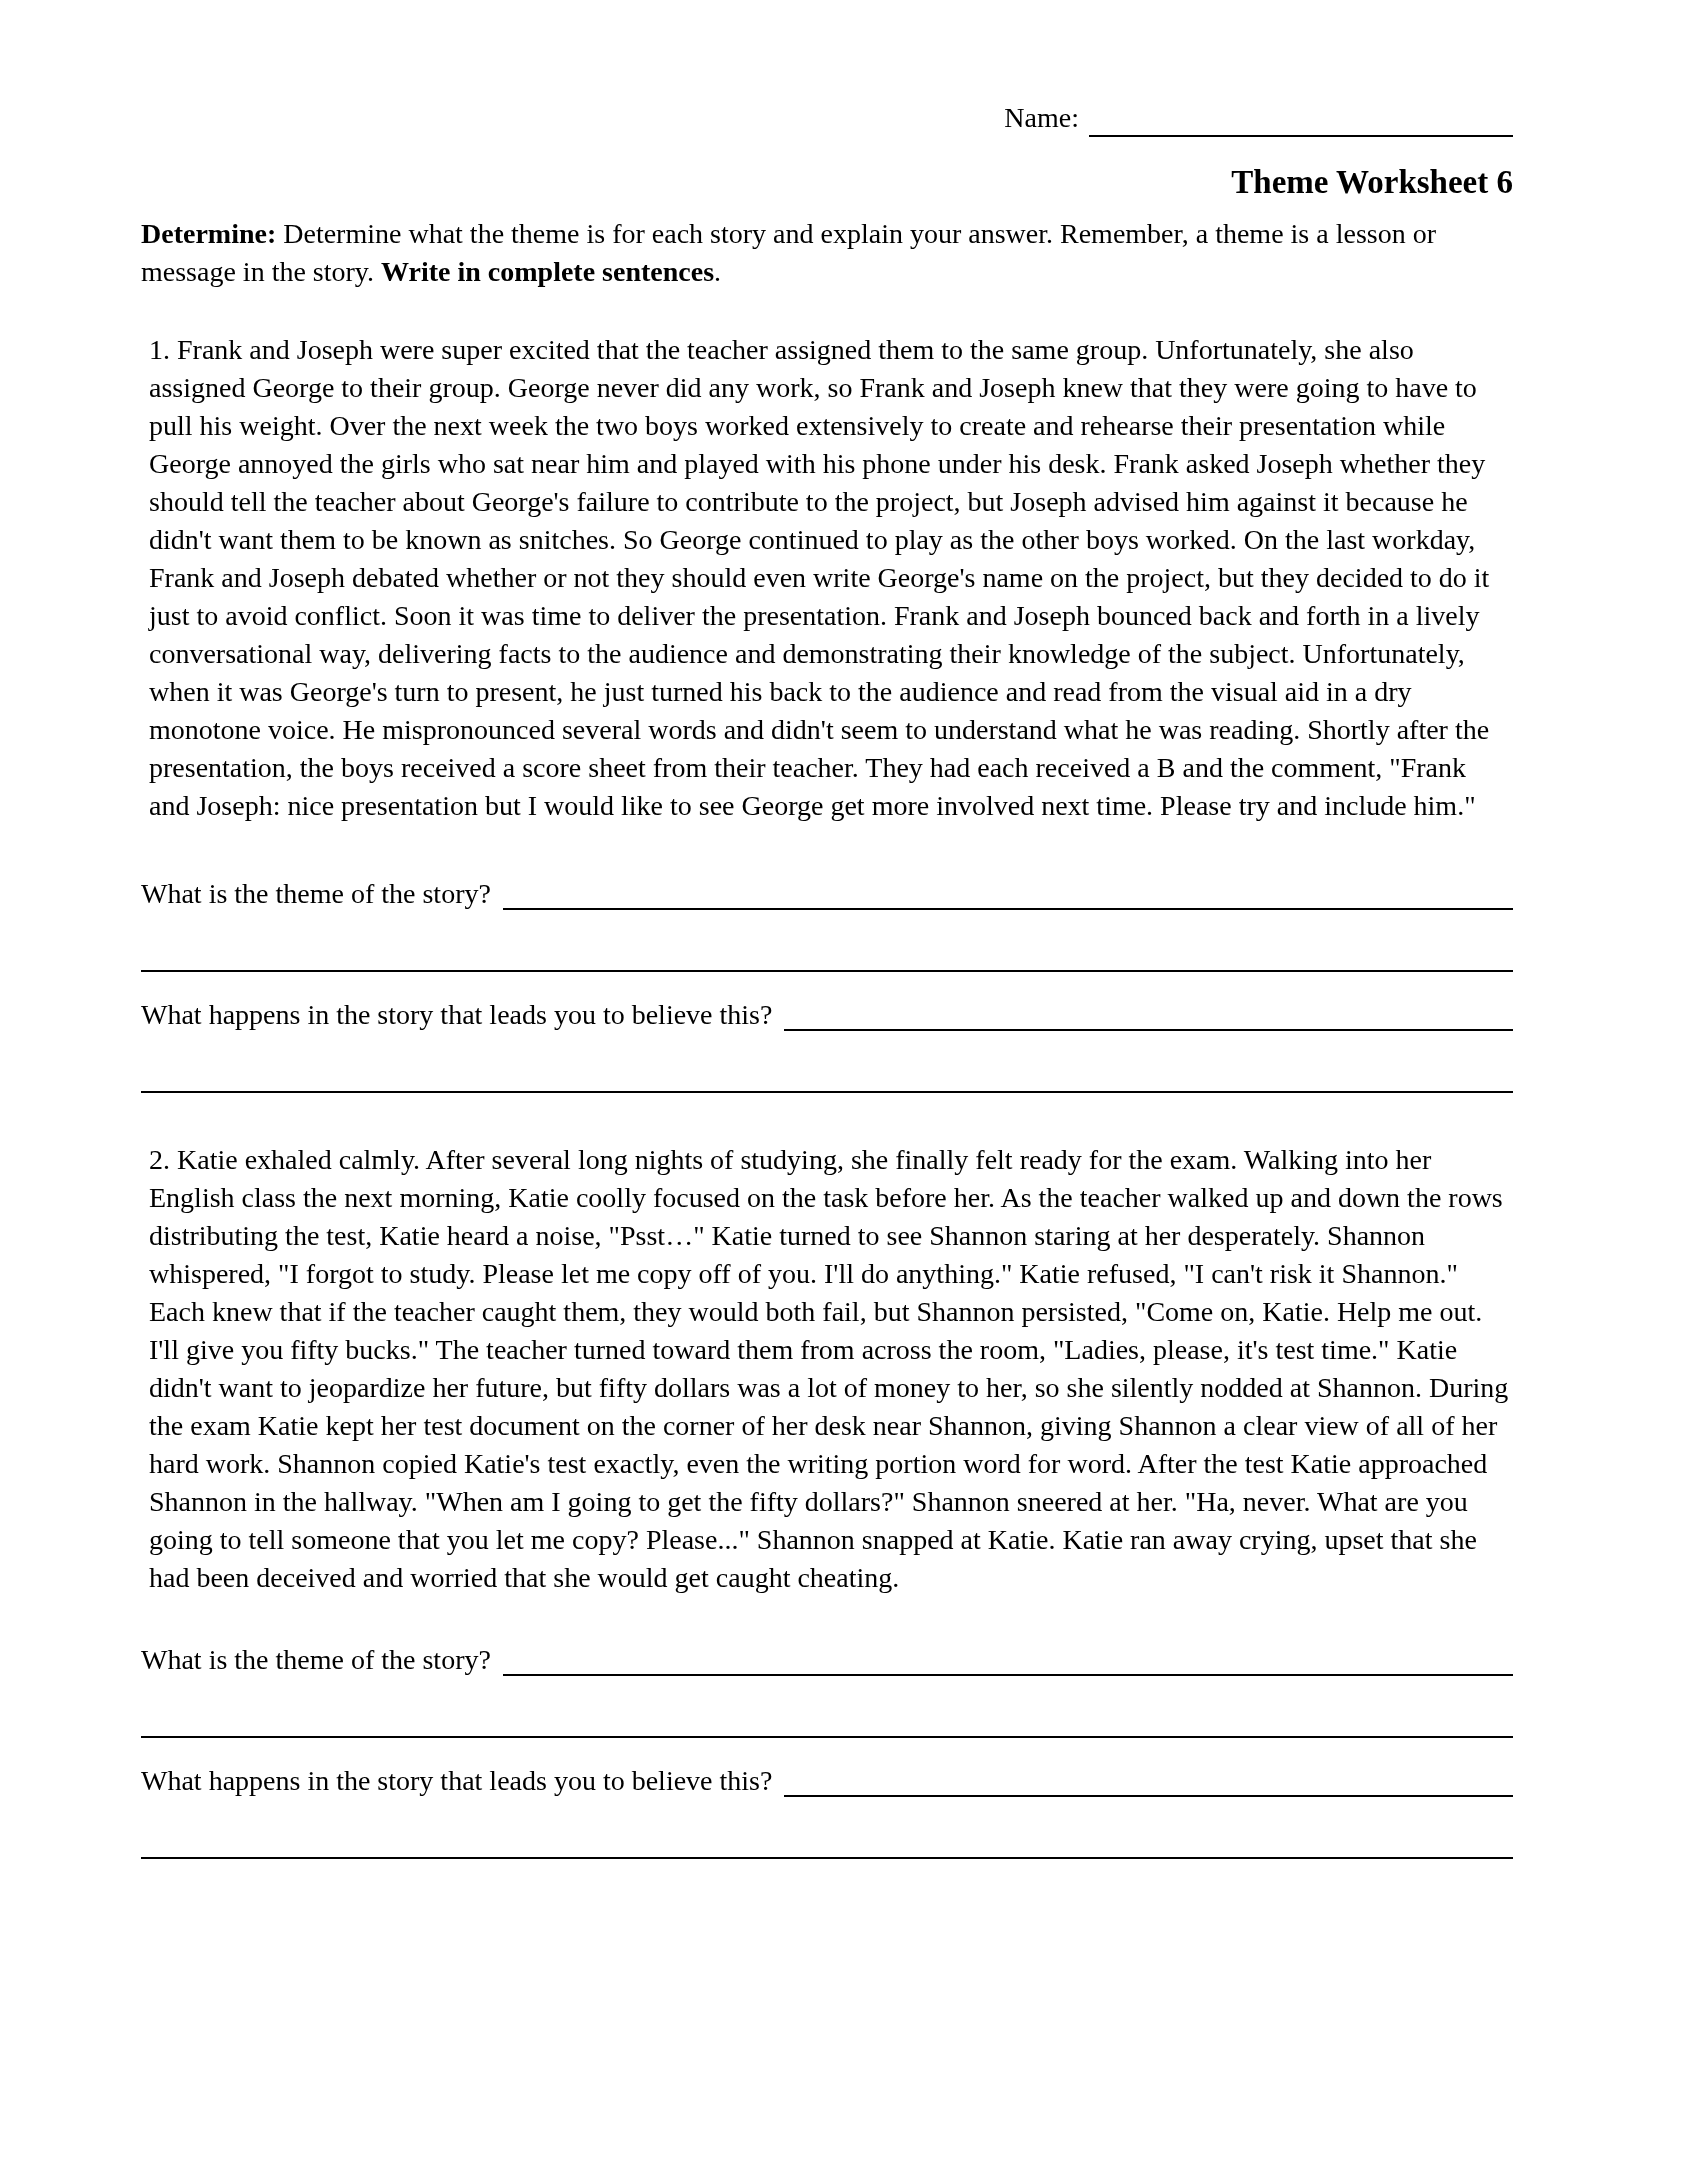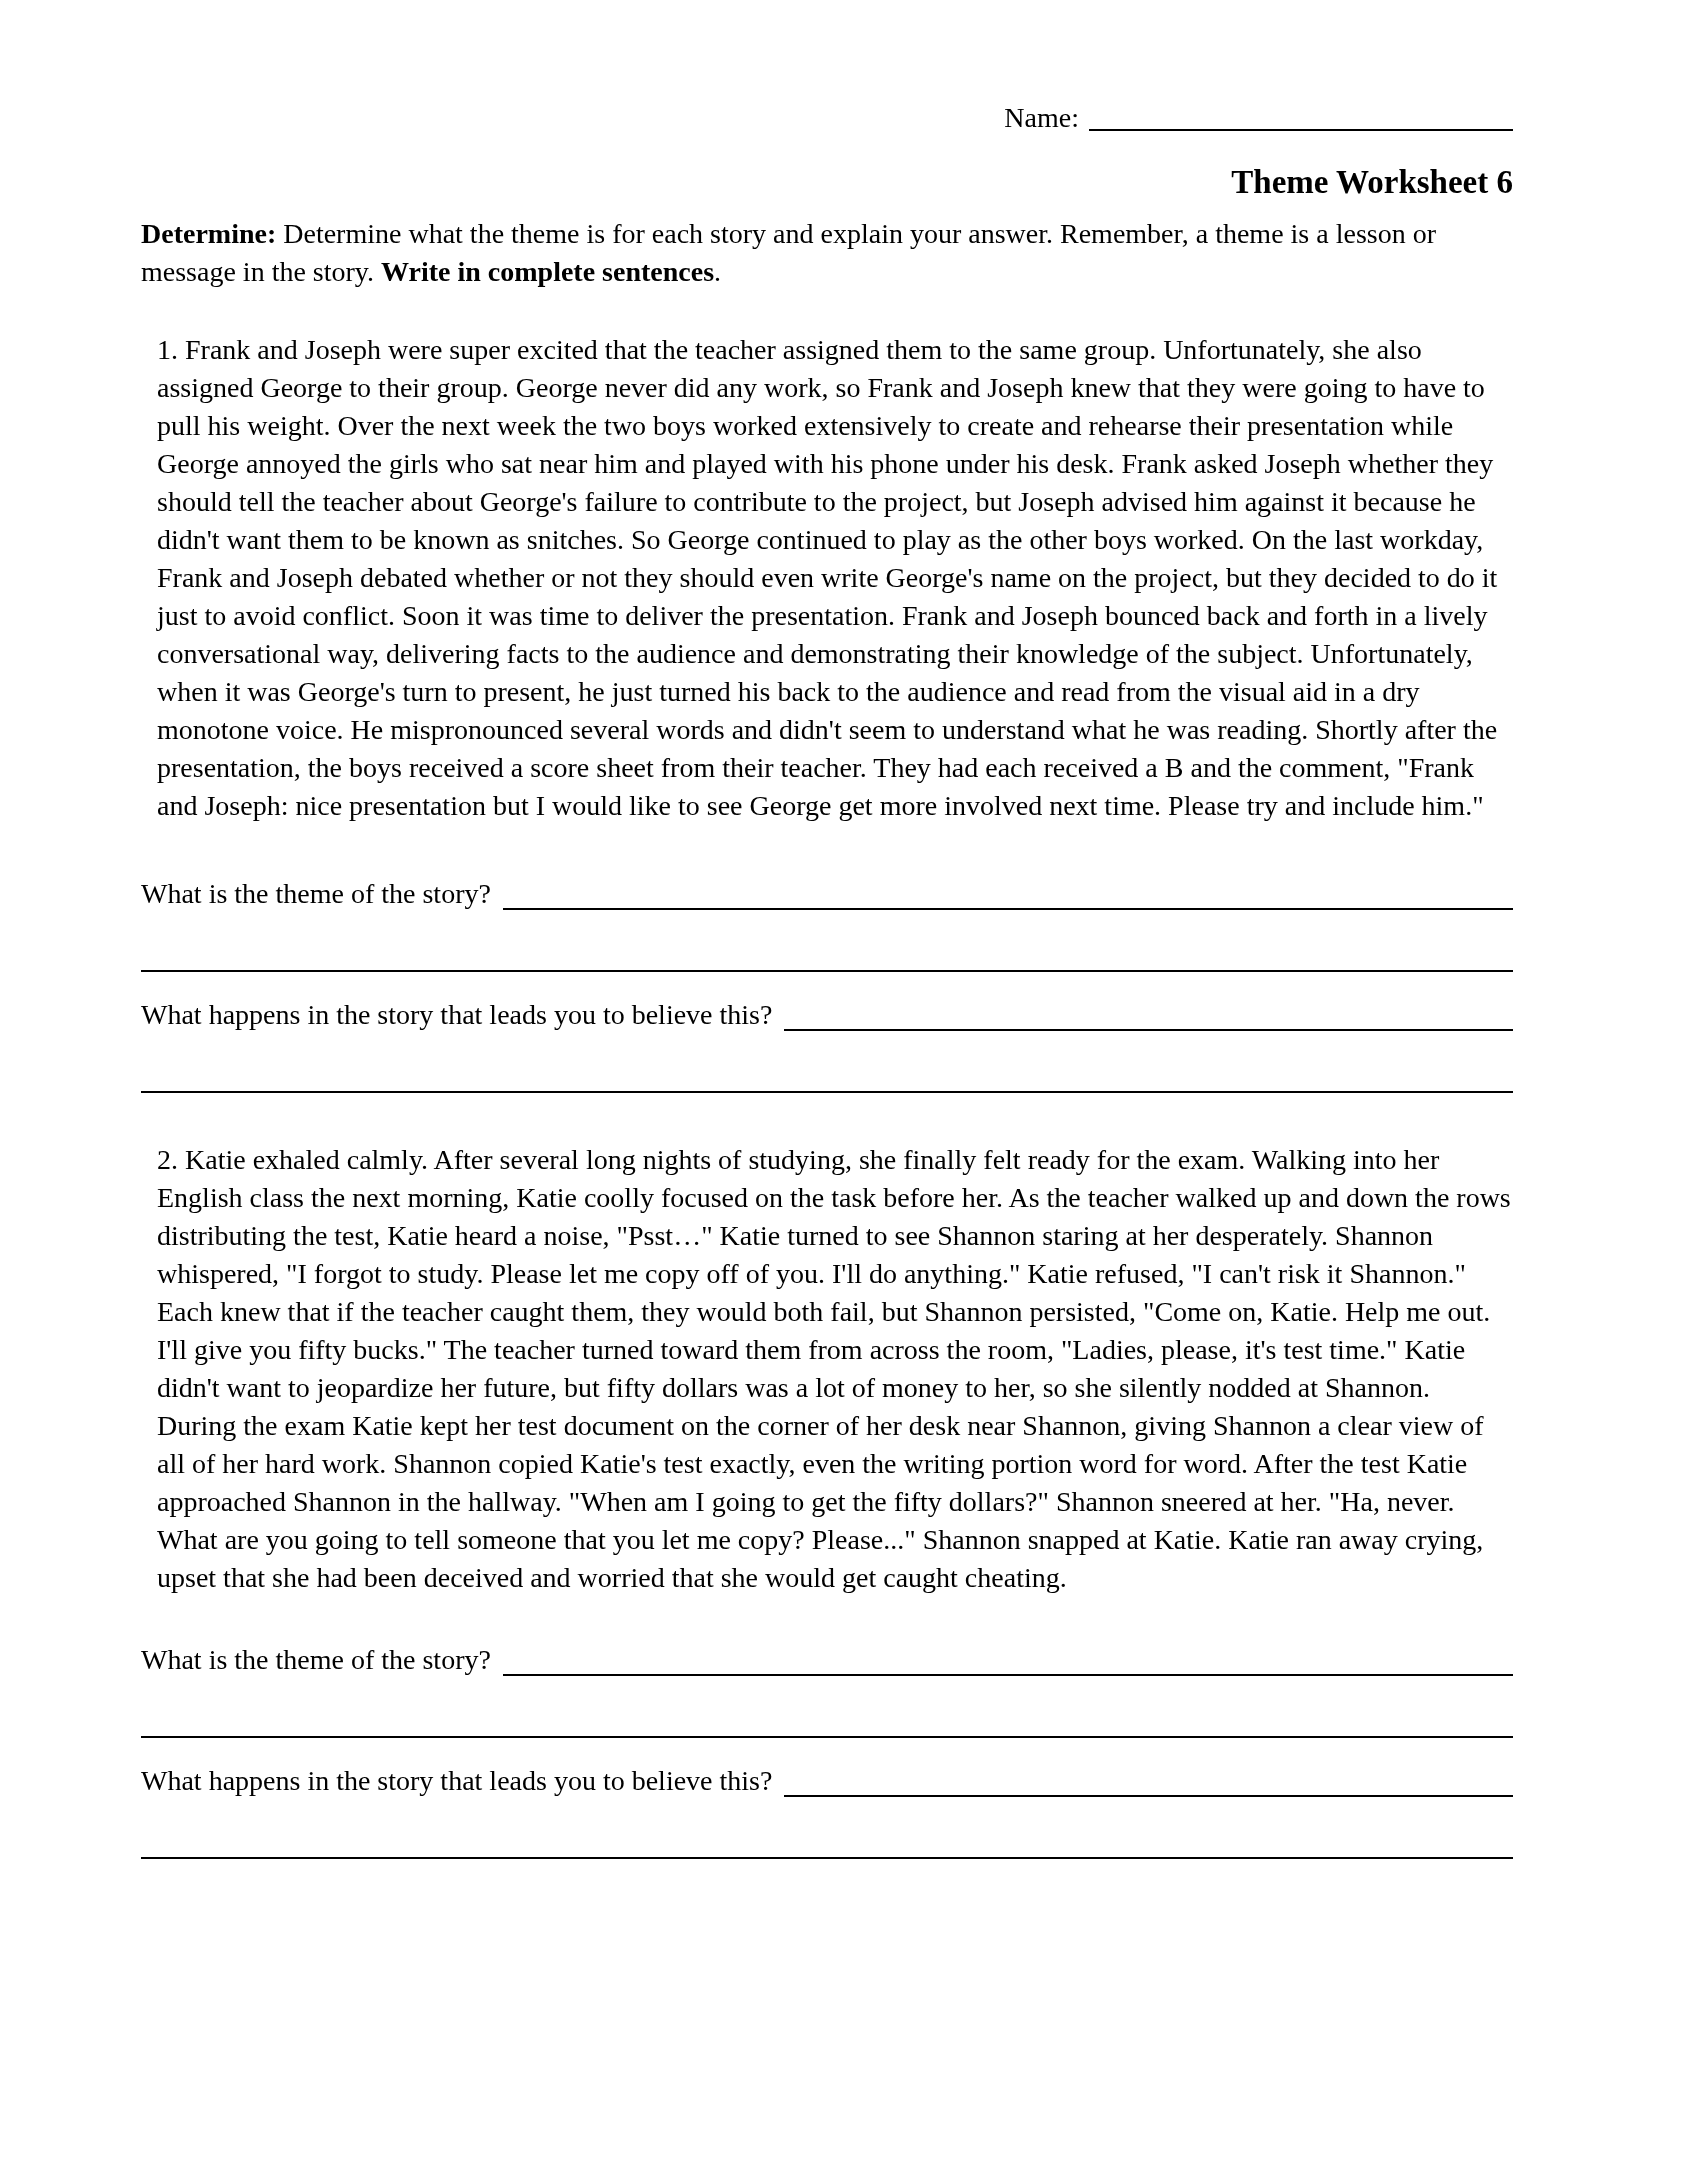--- a/index.html
+++ b/index.html
@@ -11,39 +11,39 @@
     color: #000000;
     font-family: "Liberation Serif", serif;
     font-size: 28px;
     line-height: 38px;
     padding: 0 170px 0 141px;
     overflow: hidden;
   }
   .name-row {
     display: flex;
     justify-content: flex-end;
-    align-items: flex-start;
+    align-items: flex-end;
     margin-top: 99px;
   }
   .name-blank {
     width: 424px;
     height: 32px;
     border-bottom: 2px solid #000;
     margin-left: 10px;
   }
   .page-title {
     margin: 24px 0 0 0;
     font-size: 33px;
     line-height: 42px;
     font-weight: bold;
     text-align: right;
   }
   .directions { margin: 12px 0 0 0; }
   .bold { font-weight: bold; }
-  .story { margin: 40px 0 0 16px; }
+  .story { margin: 40px 0 0 8px; }
   .story-2 { margin-top: 48px; }
   .q-row {
     display: flex;
     align-items: center;
     margin-top: 50px;
   }
   .q-row.tight { margin-top: 44px; }
   .q-row.next { margin-top: 24px; }
   .q-text { white-space: nowrap; }
   .q-blank {

